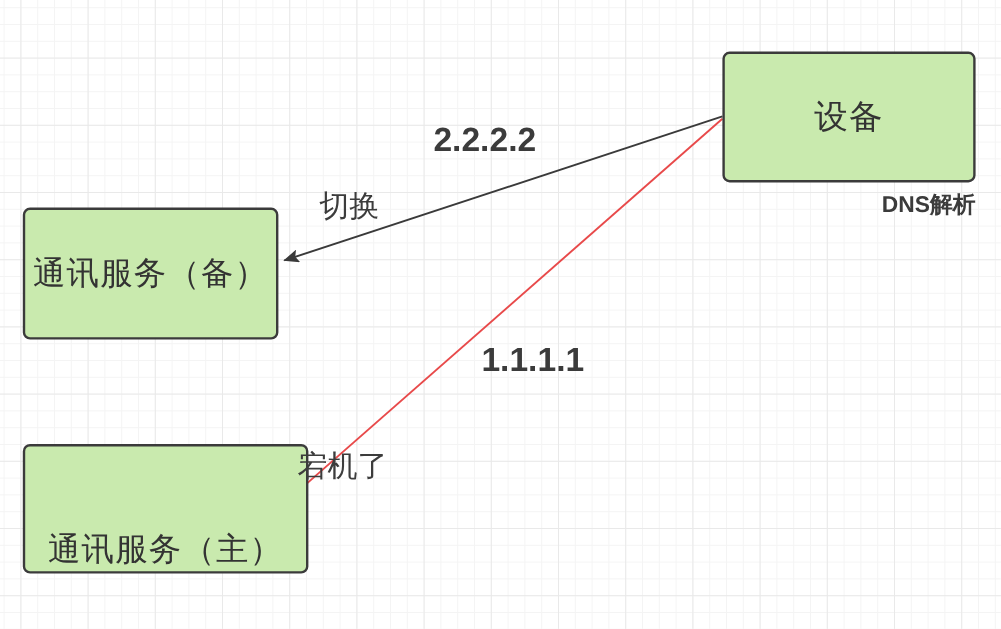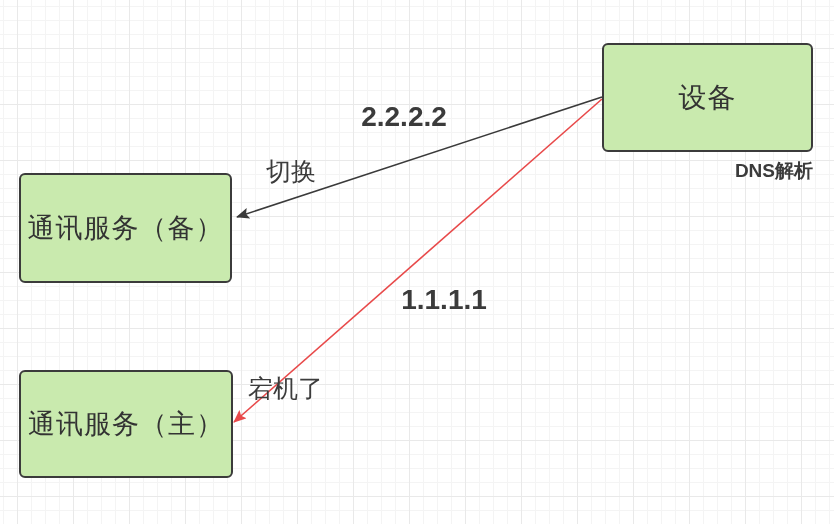--- a/index.html
+++ b/index.html
@@ -35,21 +35,21 @@
     box-sizing: border-box;
     display: flex;
     align-items: center;
     justify-content: center;
     color: #333333;
     font-size: 27px;
     letter-spacing: 1px;
   }
   .node-device   { left: 602px; top: 43px;  width: 211px; height: 109px; font-size: 28px; }
   .node-backup   { left: 19px;  top: 173px; width: 213px; height: 110px; }
-  .node-primary  { left: 19px;  top: 370px; width: 214px; height: 108px; }
+  .node-primary  { left: 19px;  top: 370px; width: 238px; height: 108px; align-items: flex-end; }
   .lbl {
     position: absolute;
     color: #3c3c3c;
     white-space: nowrap;
   }
   .lbl-ip {
     font-weight: bold;
     font-size: 28px;
     color: #3b3b3b;
     width: 120px;

